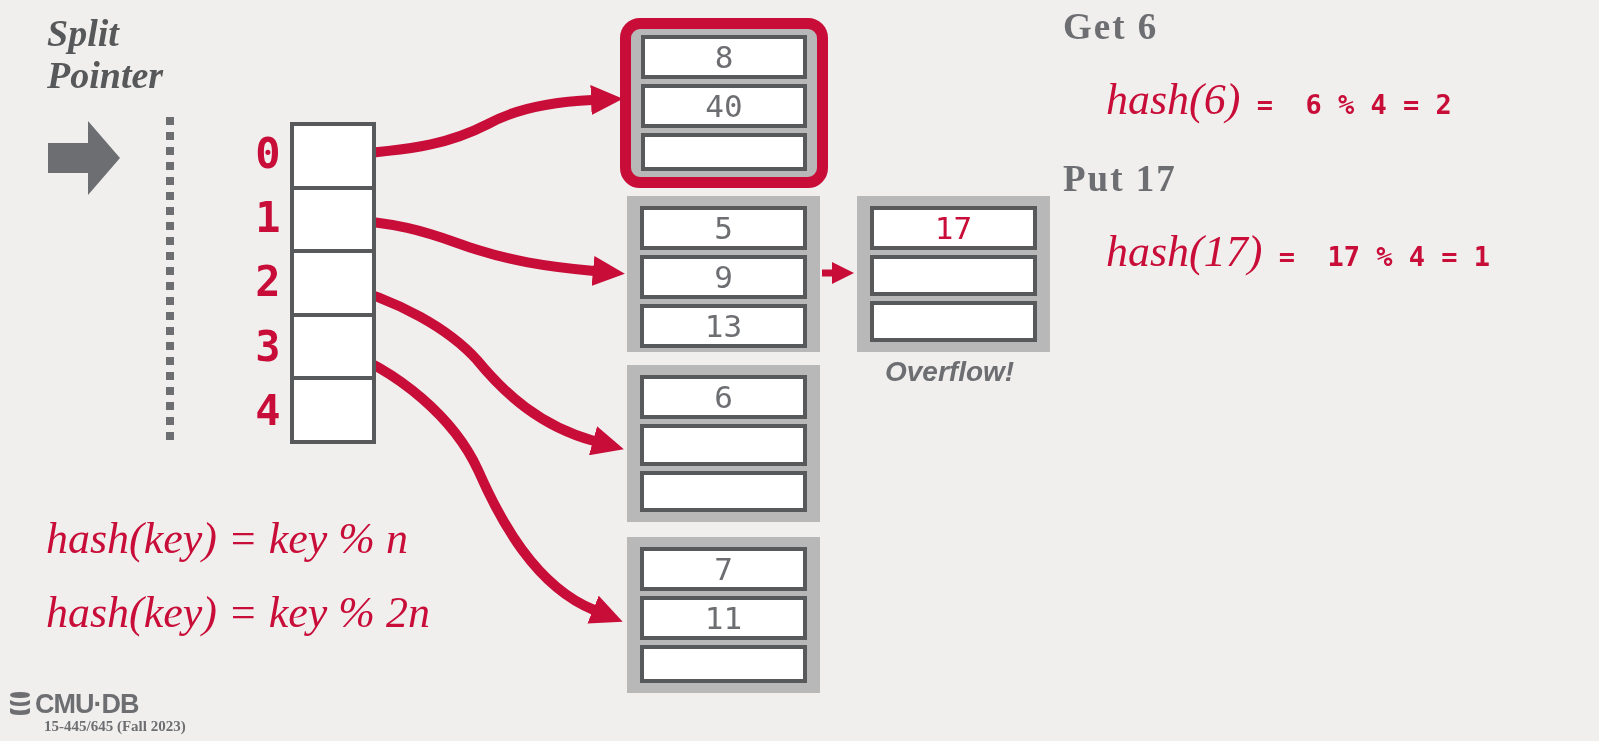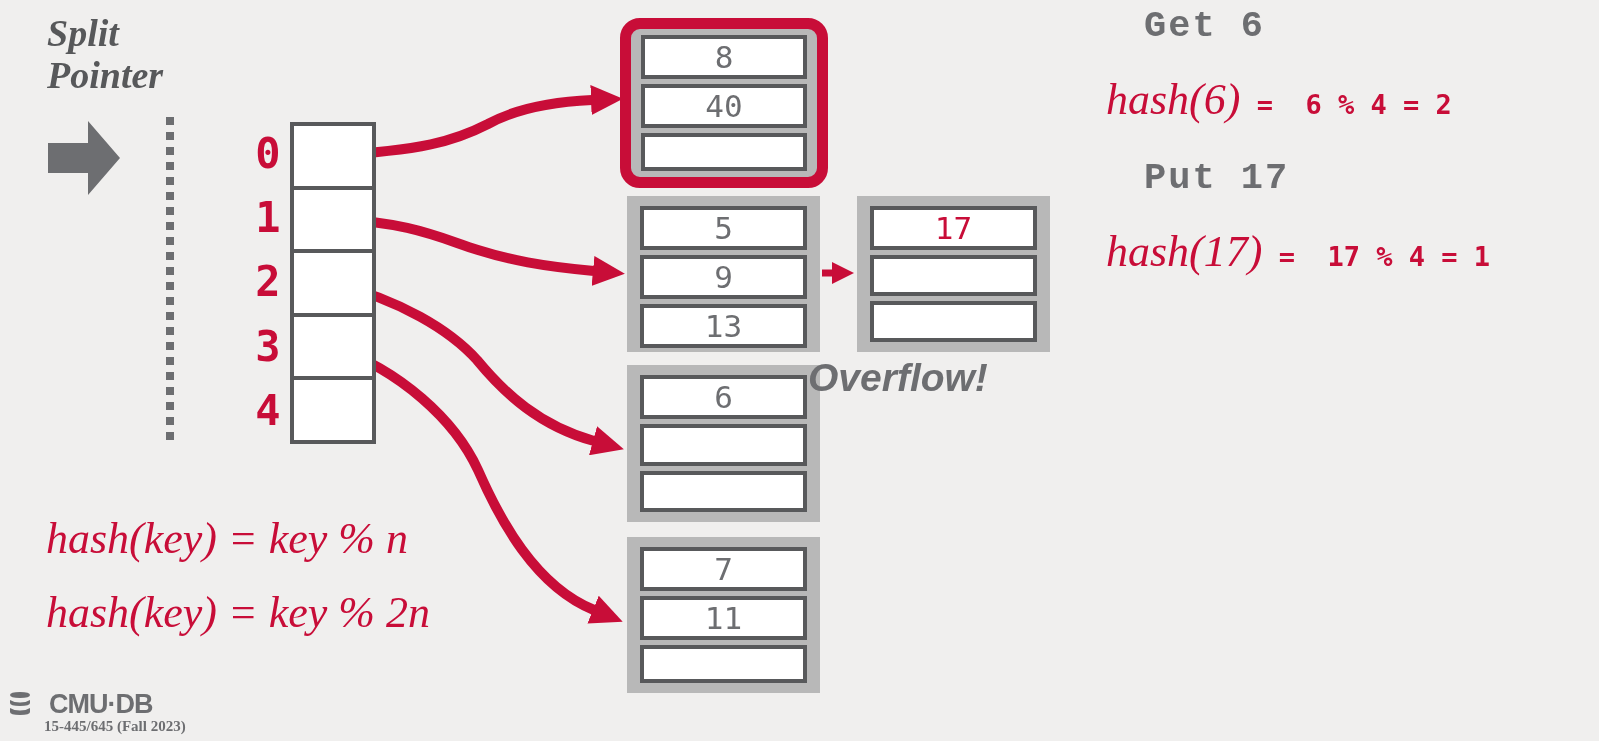--- a/index.html
+++ b/index.html
@@ -70,30 +70,30 @@
     box-sizing:border-box;padding:6px 10px;
     display:flex;flex-direction:column;gap:5px;
   }
   .highlight .cell{
     flex:1;background:#fff;border:4px solid var(--border,#58595b);
     display:flex;align-items:center;justify-content:center;
     font-family:"DejaVu Sans Mono",monospace;
     font-size:31px;color:var(--gray,#6d6e71);
   }
   .overflow-label{
-    position:absolute;left:808px;top:356px;
+    position:absolute;left:885px;top:356px;
     font-family:"Liberation Sans",sans-serif;
     font-weight:bold;font-style:italic;
-    font-size:39px;color:var(--gray,#6d6e71);
+    font-size:28px;color:var(--gray,#6d6e71);
   }
 
   
   .op-label{
-    position:absolute;left:1144px;
-    font-family:Liberation Mono, monospace;
+    position:absolute;left:1063px;
+    font-family:Liberation Serif, serif;
     font-weight:bold;font-size:37px;
     color:var(--gray,#6d6e71);
     letter-spacing:2px;
   }
   .hash-line{
     position:absolute;left:1106px;
     display:flex;align-items:baseline;
     color:var(--accent,#C80D38);
   }
   .hash-line .fn{
@@ -113,21 +113,21 @@
     position:absolute;left:46px;
     font-family:"Liberation Serif",serif;
     font-weight:normal;font-style:italic;
     font-size:44px;color:var(--accent,#C80D38);
     white-space:pre;
   }
 
   
   .logo{
     position:absolute;left:8px;top:690px;height:28px;
-    display:flex;align-items:center;gap:17px;
+    display:flex;align-items:center;gap:3px;
     color:var(--gray,#6d6e71);
   }
   .logo .logo-text{
     font-family:"Liberation Sans",sans-serif;
     font-weight:bold;font-size:27px;letter-spacing:-1px;
   }
   .course{
     position:absolute;left:6px;top:718px;
     font-family:"Liberation Serif",serif;
     font-weight:bold;font-size:15px;

